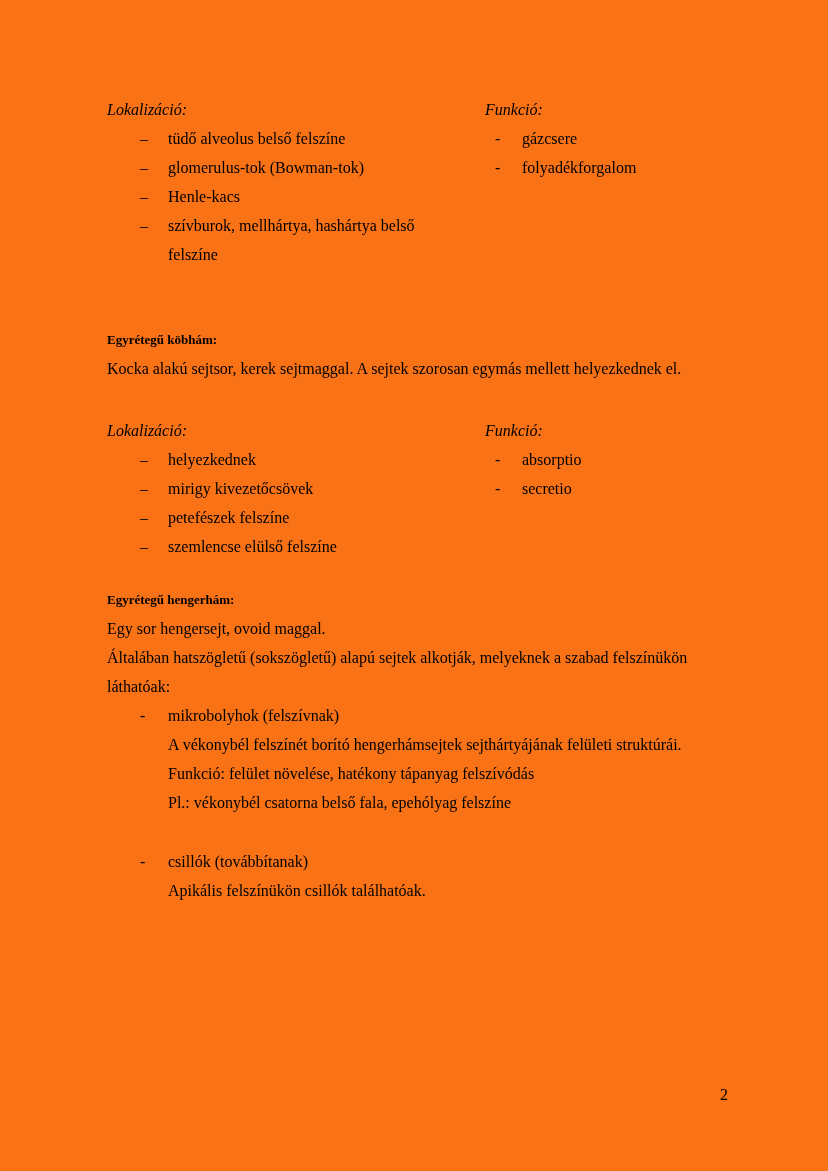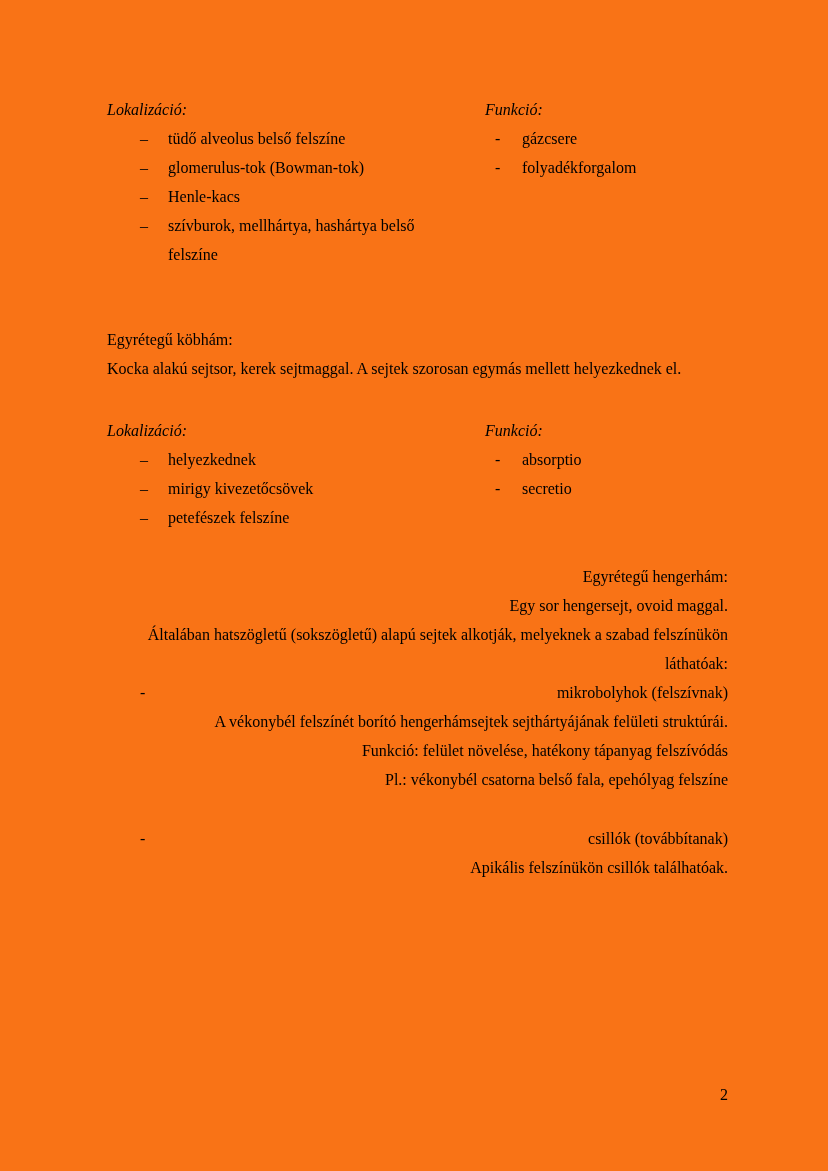--- a/index.html
+++ b/index.html
@@ -36,22 +36,22 @@
   .hyphen-list li {
     position: relative;
     padding-left: 37px;
   }
   .hyphen-list li::before {
     content: "-";
     position: absolute;
     left: 10px;
   }
   .section-kobham { margin-top: 56px; }
-  .section-hengerham { margin-top: 30px; text-align: right; }
-  .heading { font-weight: normal; font-size: 16px; line-height: 29px; }
+  .section-hengerham { margin-top: 24px; }
+  .heading { font-weight: bold; font-size: 13px; line-height: 29px; }
   .cols-gap { margin-top: 33px; }
   .sub-item { margin-top: 0; }
   .sub-item + .sub-item { margin-top: 30px; }
   .sub-item .item-title-row {
     position: relative;
     padding-left: 61px;
   }
   .sub-item .item-title-row::before {
     content: "-";
     position: absolute;
@@ -96,20 +96,21 @@
     <h3 class="heading">Egyrétegű köbhám:</h3>
     <p>Kocka alakú sejtsor, kerek sejtmaggal. A sejtek szorosan egymás mellett helyezkednek el.</p>
 
     <div class="two-col cols-gap">
       <div class="col-left">
         <div class="col-label">Lokalizáció:</div>
         <ul class="dash-list">
           <li>helyezkednek</li>
           <li>mirigy kivezetőcsövek</li>
           <li>petefészek felszíne</li>
+          <li>szemlencse elülső felszíne</li>
         </ul>
       </div>
       <div class="col-right">
         <div class="col-label">Funkció:</div>
         <ul class="hyphen-list">
           <li>absorptio</li>
           <li>secretio</li>
         </ul>
       </div>
     </div>

